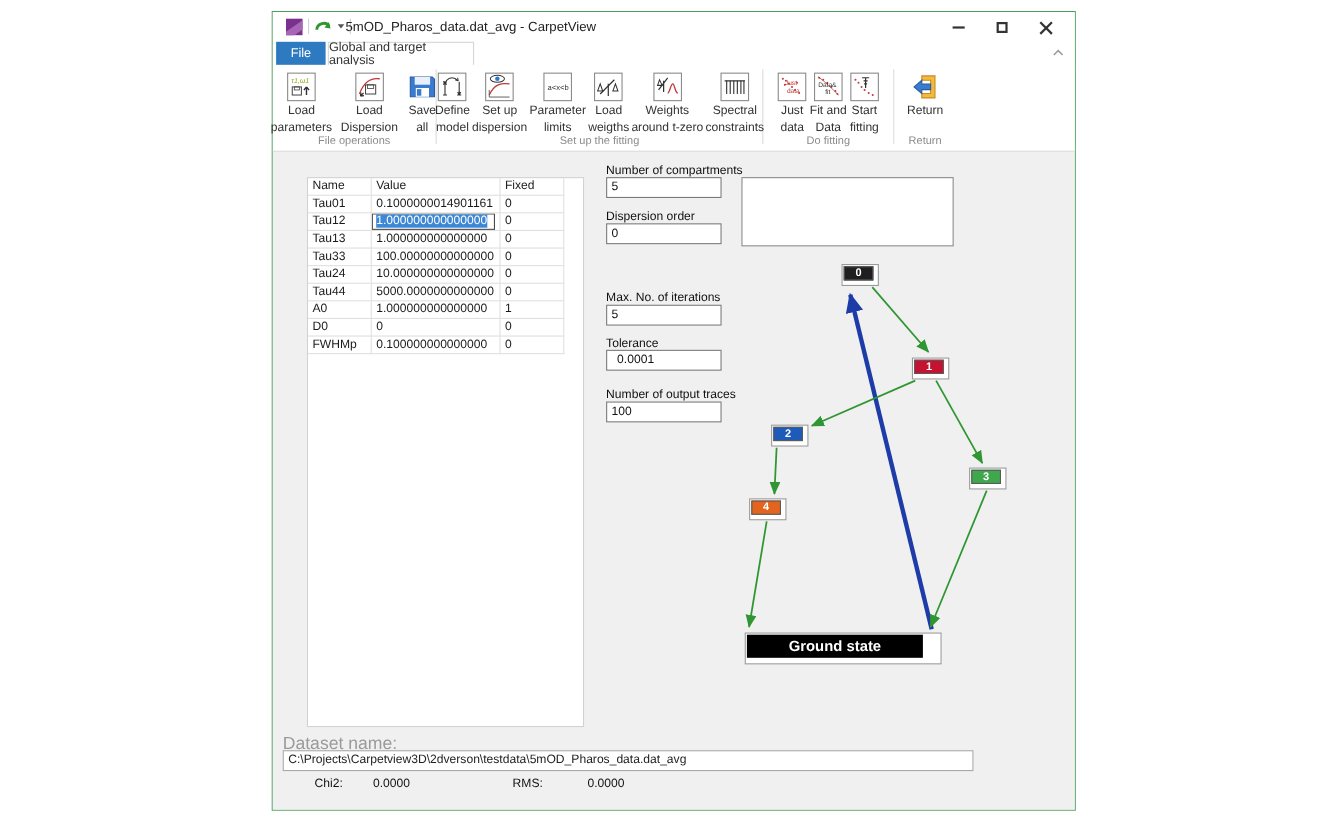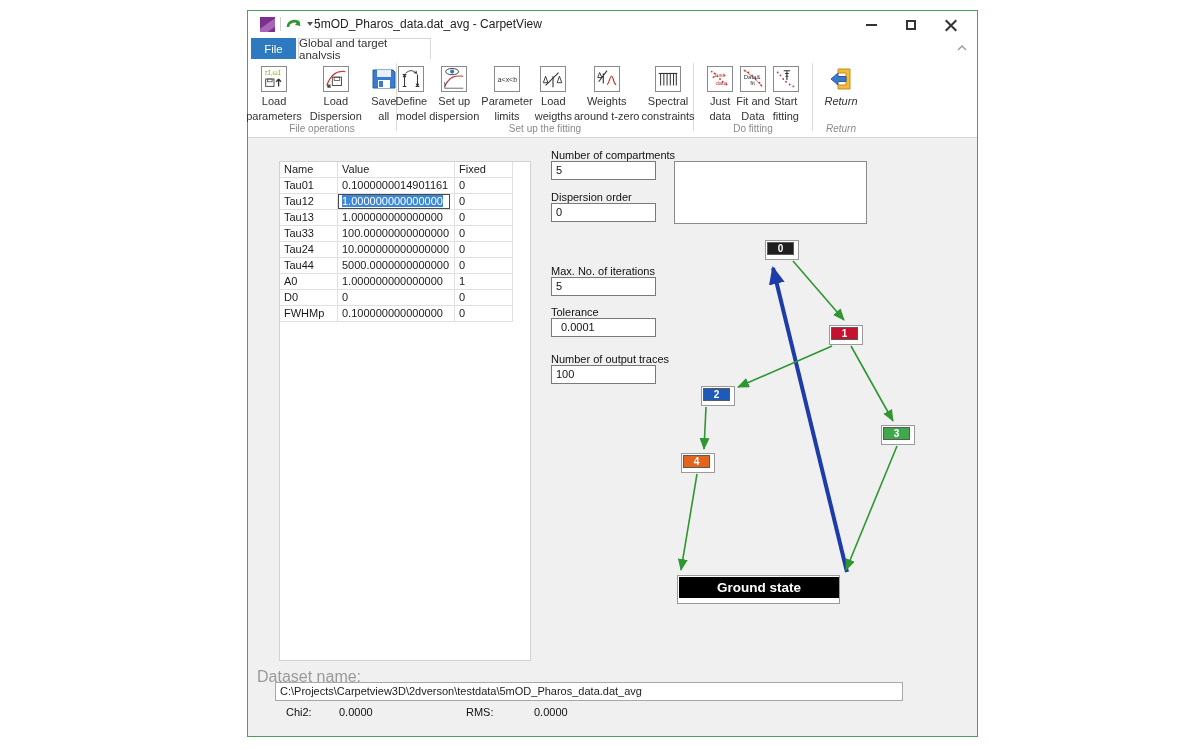--- a/index.html
+++ b/index.html
@@ -64,28 +64,28 @@
   .fld-box { position:absolute; width:105px; height:19px; background:#fff; border:1px solid #7a7a7a;
              font-size:11px; color:#111; line-height:17px; padding-left:4px; }
 
   .emptybox { position:absolute; left:426px; top:23px; width:193px; height:63px; background:#fff; border:1px solid #8a8a8a; }
 
   
   .arrows { position:absolute; left:0; top:0; width:729px; height:598px; pointer-events:none; }
   .node { position:absolute; background:#fff; border:1px solid #9a9a9a; padding:1px 4px 4px 1px; }
   .node .nin { width:27px; height:13px; border:1px solid #5a5a5a; color:#fff; font-size:10px; font-weight:bold;
                text-align:center; line-height:12px; }
-  .ground { position:absolute; left:429px; top:437px; background:#fff; border:1px solid #9a9a9a; padding:1px 0 5px 1px; }
+  .ground { position:absolute; left:429px; top:437px; background:#fff; border:1px solid #9a9a9a; padding:1px 16px 5px 1px; }
   .ground .gin { width:160px; height:21px; background:#000; color:#fff; font-weight:bold; font-size:13.5px;
                  text-align:center; line-height:21px; }
 
   
   .ds-label { position:absolute; left:9px; top:530px; font-size:16px; color:#9a9a9a; }
   .ds-box { position:absolute; left:9px; top:544px; width:628px; height:19px; background:#fff; border:1px solid #a8a8a8;
-            font-size:11px; color:#222; line-height:17px; padding-left:4px; white-space:nowrap; overflow:hidden;margin-left:18px; }
+            font-size:11px; color:#222; line-height:17px; padding-left:4px; white-space:nowrap; overflow:hidden; }
   .stat { position:absolute; top:568px; font-size:11px; color:#111; }
 </style>
 </head>
 <body>
 
 <div class="window">
 
   <div class="titlebar">
     <div class="qat">
       <span class="app-ico"></span>
@@ -296,21 +296,21 @@
           </span>
           <span class="lbl">Start</span>
           <span class="lbl">fitting</span>
         </div>
       </div>
       <div class="glabel">Do fitting</div>
     </div>
 
     <div class="rgroup-sep"></div>
 
-    <div class="rgroup" style="width:56px;font-style:italic;">
+    <div class="rgroup" style="width:56px;">
       <div class="rbuttons">
         <div class="rbtn">
           <span class="ico">
             <svg width="26" height="26" viewBox="0 0 26 26">
               <path d="M10 3 h12 v20 h-12 v-4 h8 v-12 h-8 z" fill="#f4b93f" stroke="#c88d1e"></path>
               <path d="M3 13 l7 -6 v3.5 h8 v5 h-8 v3.5 z" fill="#3a7bd0" stroke="#2a5da0"></path>
             </svg>
           </span>
           <span class="lbl">Return</span>
         </div>

